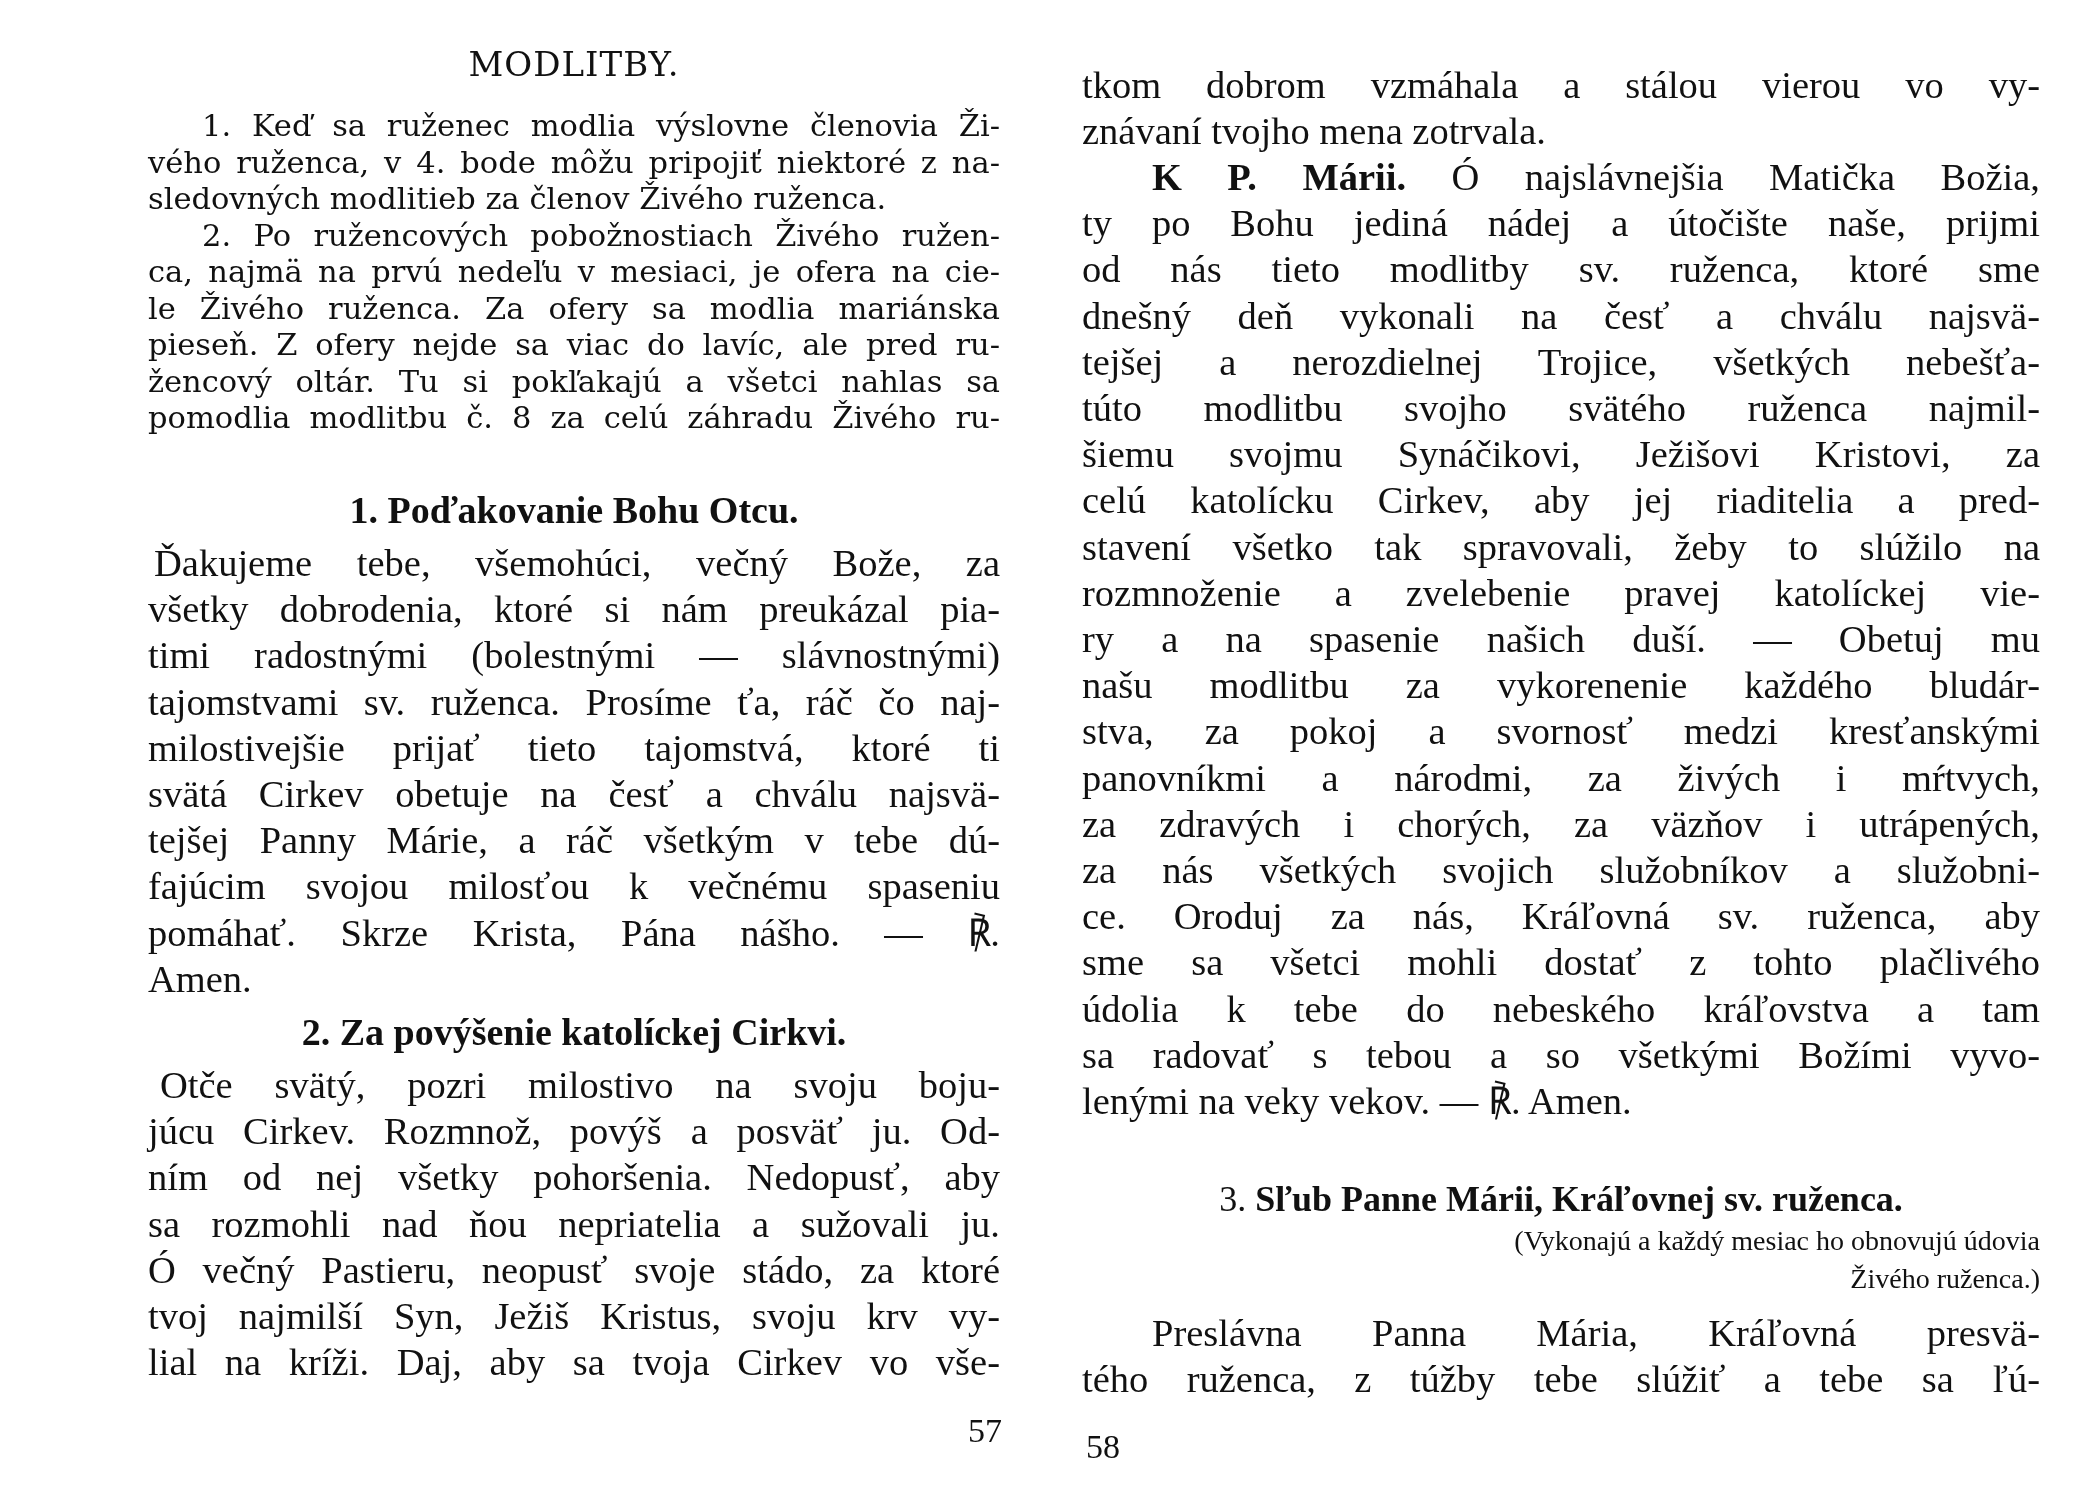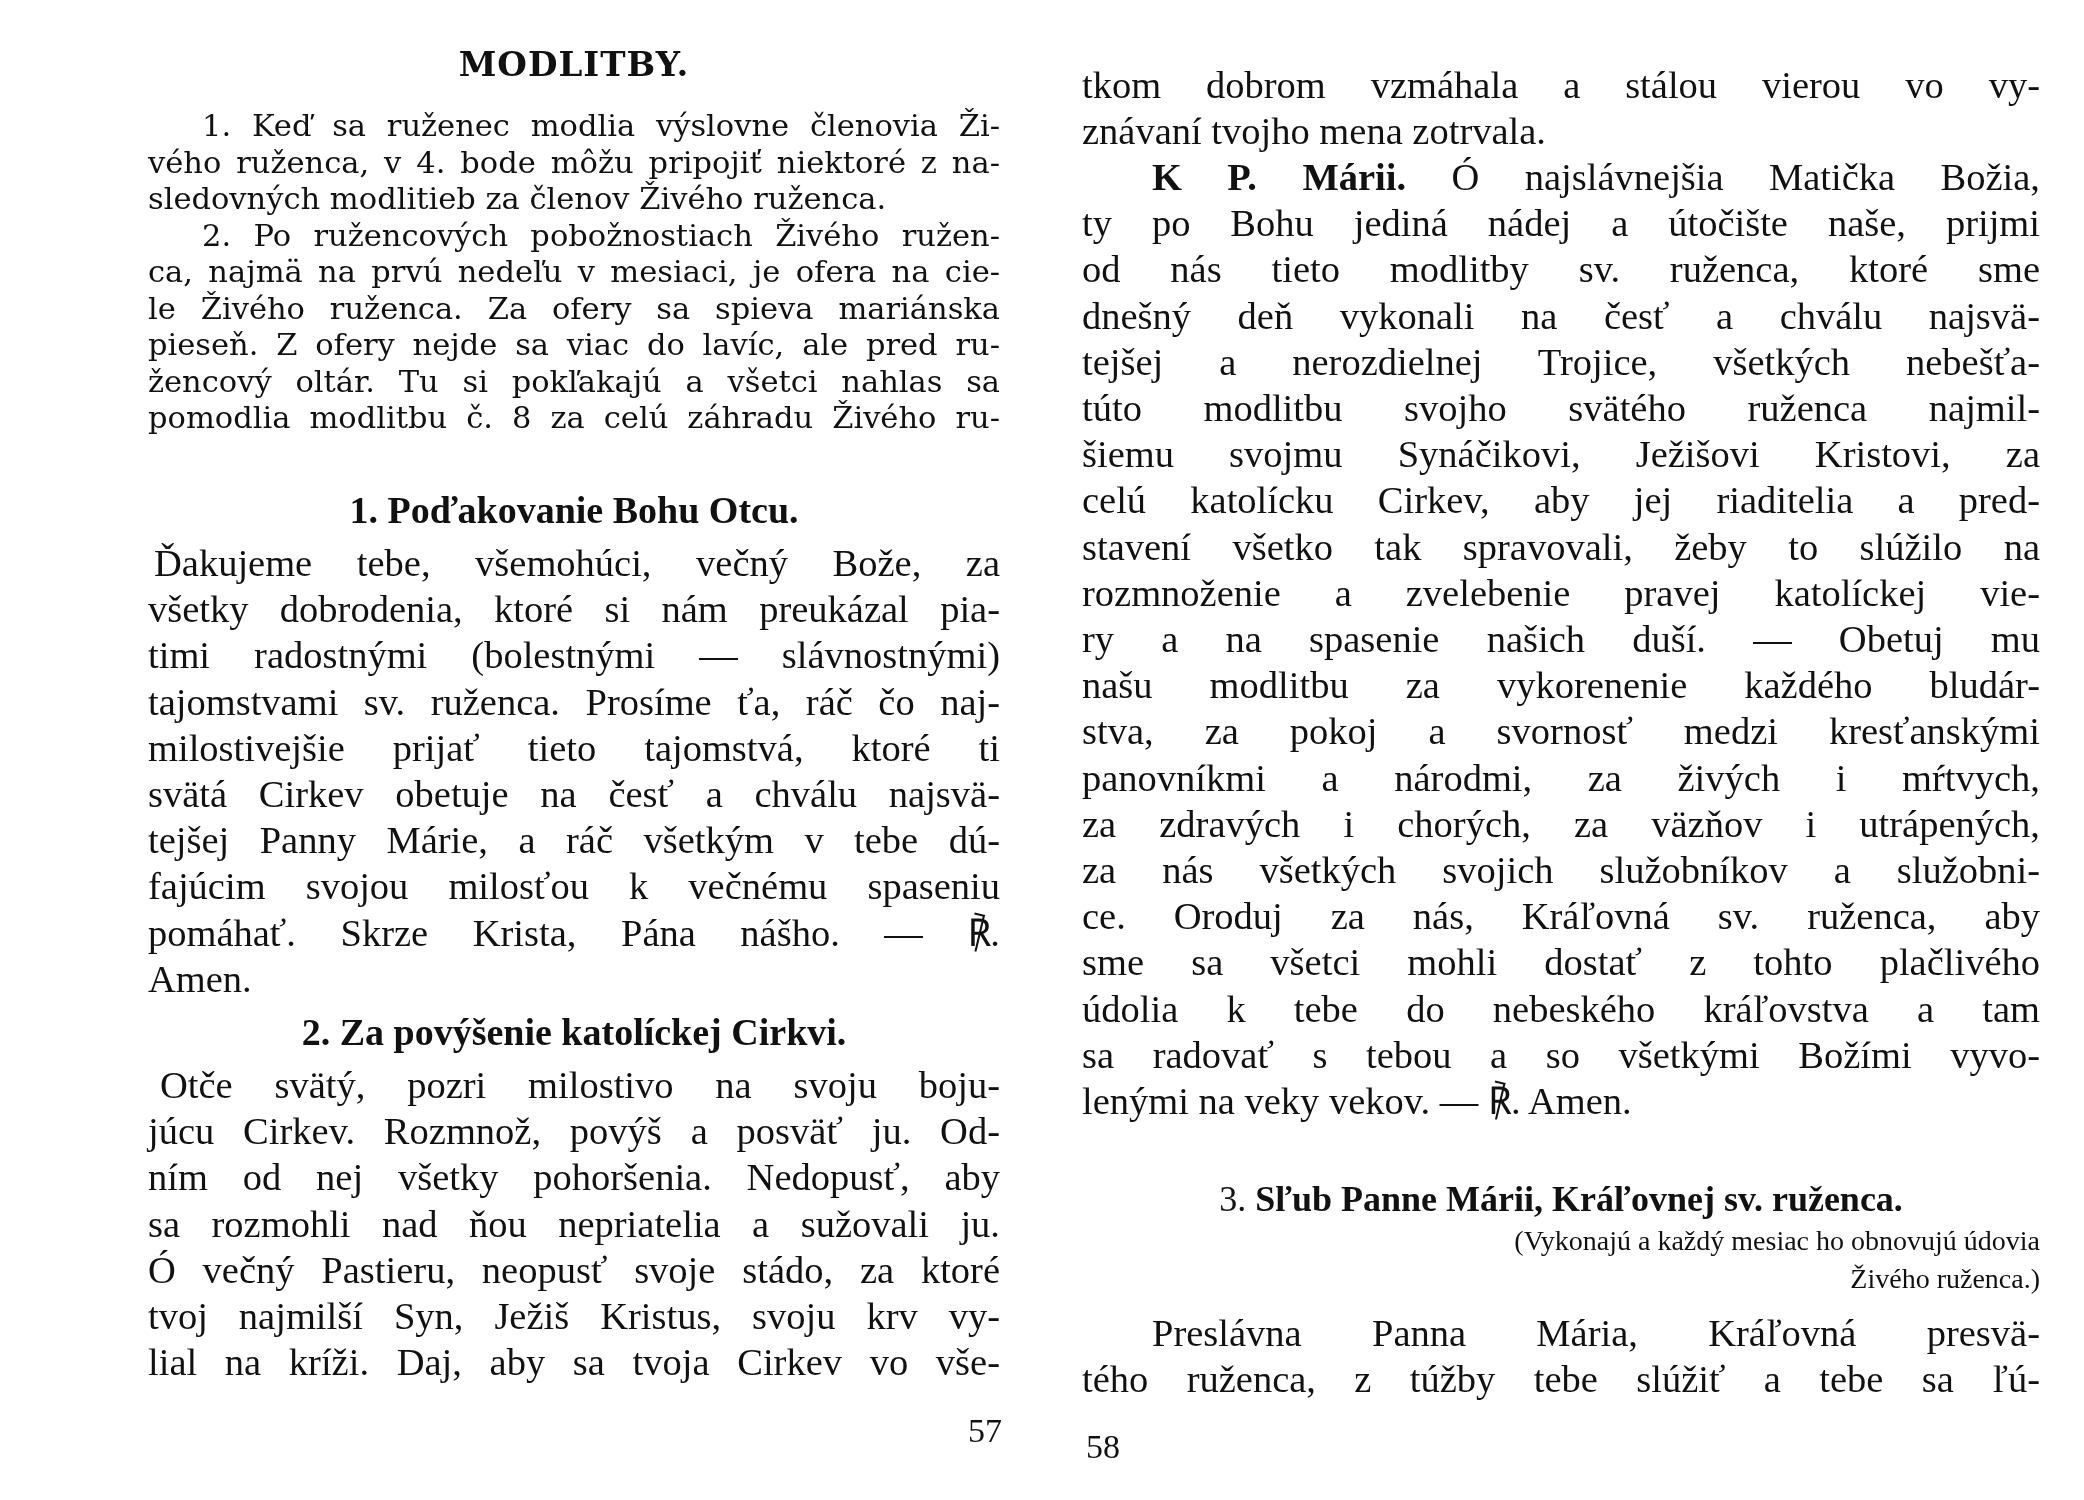--- a/index.html
+++ b/index.html
@@ -2,21 +2,21 @@
 <html><head>
 <meta charset="utf-8">
 <style>
   html, body { margin: 0; padding: 0; background: #ffffff; }
   body { width: 2084px; height: 1500px; position: relative; overflow: hidden;
          font-family: "DejaVu Serif", "Liberation Serif", serif; color: #111111; }
   .page { position: absolute; top: 0; }
   .page-left { left: 148px; width: 852px; }
   .page-right { left: 1082px; width: 958px; }
   .title { position: absolute; top: 44px; left: 0; width: 100%; text-align: center;
-           font-weight: bold; font-size: 34px; letter-spacing: 1px; }
+           font-weight: normal; font-size: 34px; letter-spacing: 1px; }
   .intro { position: absolute; top: 108px; left: 0; width: 100%; }
   .heading { font-family: "Liberation Serif", serif; font-weight: bold; text-align: center; font-size: 38px; }
   .body-text { font-family: "Liberation Serif", serif; font-size: 38.5px; line-height: 46.2px; }
   .line { display: block; white-space: nowrap; text-align: justify; text-align-last: justify; }
   .line.last { text-align-last: left; }
   .line.ind { padding-left: 70px; }
   .abs { position: absolute; left: 0; width: 100%; }
   .pagenum { position: absolute; font-family: "Liberation Serif", serif; font-size: 34px; }
   .subnote { font-family: "Liberation Serif", serif; text-align: right; font-size: 28px; line-height: 38px; }
 </style>
@@ -28,21 +28,21 @@
 
   <div class="intro">
     <div>
       <span class="line ind" style="font-size:30.5px;line-height:36.5px;padding-left:54px">1. Keď sa ruženec modlia výslovne členovia Ži-</span>
       <span class="line" style="font-size:30.5px;line-height:36.5px">vého ruženca, v 4. bode môžu pripojiť niektoré z na-</span>
       <span class="line last" style="font-size:30.5px;line-height:36.5px">sledovných modlitieb za členov Živého ruženca.</span>
     </div>
     <div>
       <span class="line ind" style="font-size:30.5px;line-height:36.5px;padding-left:54px">2. Po ružencových pobožnostiach Živého ružen-</span>
       <span class="line" style="font-size:30.5px;line-height:36.5px">ca, najmä na prvú nedeľu v mesiaci, je ofera na cie-</span>
-      <span class="line" style="font-size:30.5px;line-height:36.5px">le Živého ruženca. Za ofery sa spieva mariánska</span>
+      <span class="line" style="font-size:30.5px;line-height:36.5px">le Živého ruženca. Za ofery sa modlia mariánska</span>
       <span class="line" style="font-size:30.5px;line-height:36.5px">pieseň. Z ofery nejde sa viac do lavíc, ale pred ru-</span>
       <span class="line" style="font-size:30.5px;line-height:36.5px">žencový oltár. Tu si pokľakajú a všetci nahlas sa</span>
       <span class="line" style="font-size:30.5px;line-height:36.5px">pomodlia modlitbu č. 8 za celú záhradu Živého ru-</span>
     </div>
   </div>
 
   <div class="abs heading" style="top:488px">1. Poďakovanie Bohu Otcu.</div>
 
   <div class="abs body-text" style="top:540px">
     <span class="line" style="padding-left:6px">Ďakujeme tebe, všemohúci, večný Bože, za</span>

